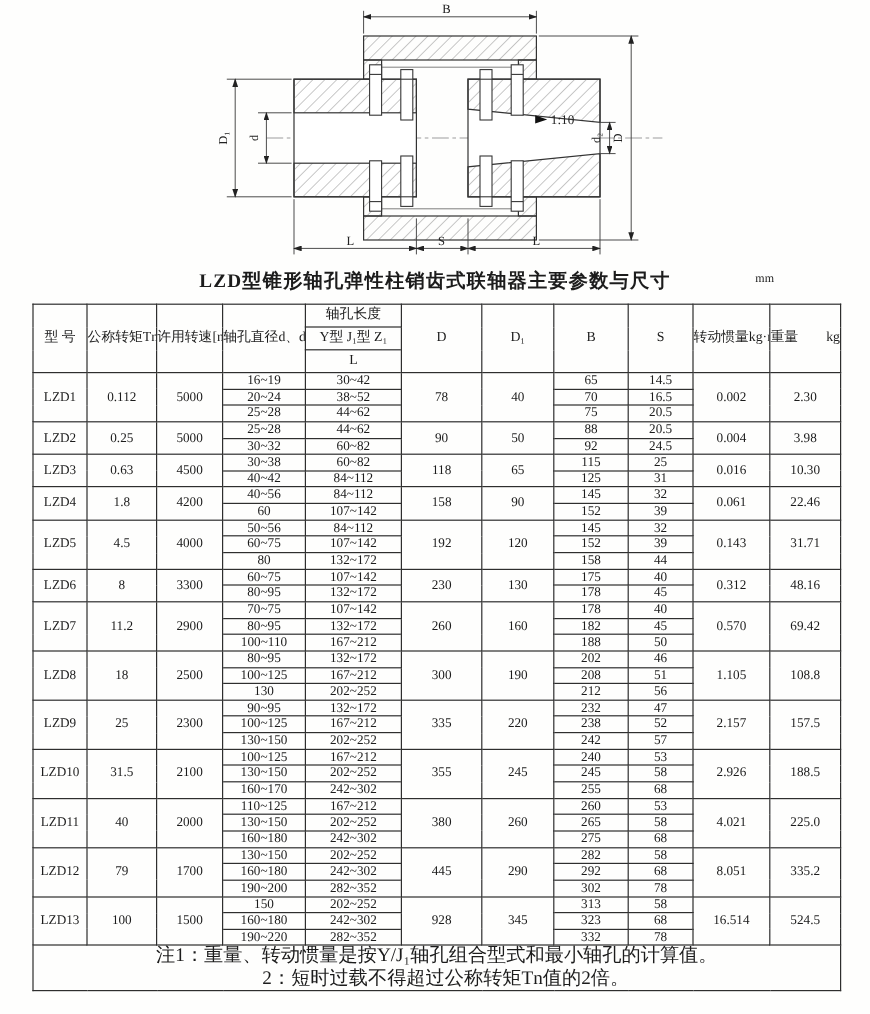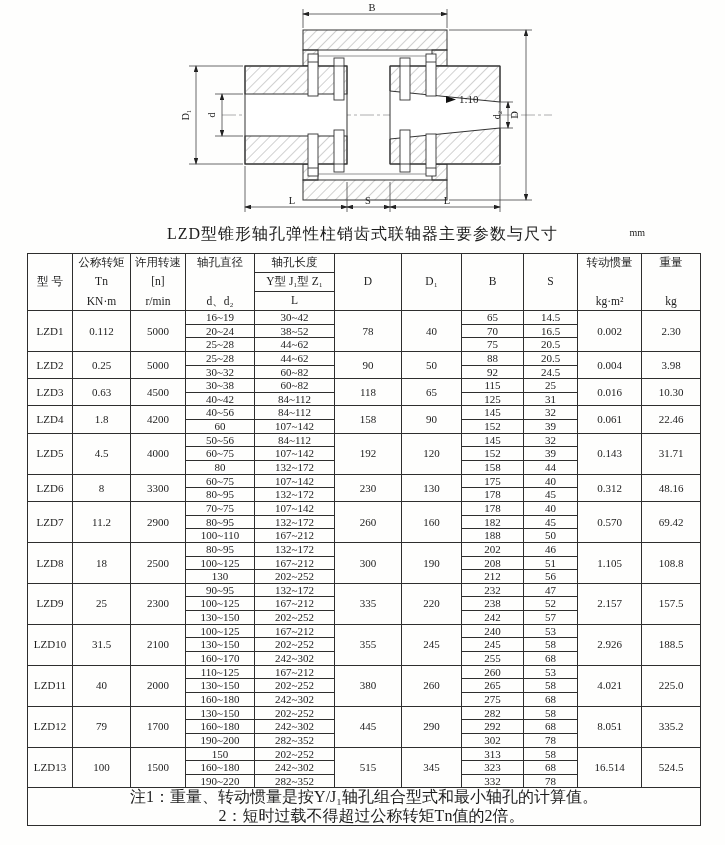--- a/index.html
+++ b/index.html
@@ -1,29 +1,29 @@
 <!DOCTYPE html>
 <html><head>
 <meta charset="utf-8">
 <style>
   html,body{margin:0;padding:0;}
   body{width:725px;height:845px;background:#f4f3f1;font-family:"Liberation Serif","DejaVu Serif",serif;color:#1c1c1c;}
   .page{position:relative;width:725px;height:845px;background:#fefefd;overflow:hidden;}
   .drawing{position:absolute;top:0;left:0;width:725px;height:215px;}
   .title-row{position:absolute;top:224px;left:0;width:725px;height:24px;text-align:center;}
-  .doc-title{font-size:16px;font-weight:normal;letter-spacing:1px;}
+  .doc-title{font-size:16px;font-weight:bold;letter-spacing:1px;}
   .unit-label{position:absolute;right:80px;top:3px;font-size:10px;font-weight:normal;}
   table.params{position:absolute;top:253px;left:27px;width:673px;border-collapse:collapse;table-layout:fixed;
     font-size:11px;border:1.5px solid #222;}
   table.params th, table.params td{border:1px solid #2e2e2e;text-align:center;vertical-align:middle;
     padding:0;line-height:1.15;font-weight:normal;overflow:hidden;white-space:nowrap;}
   thead tr{height:19px;}
   thead th{font-size:11.5px;}
   tbody tr{height:13.6px;}
-  .vflex{display:flex;flex-direction:column;justify-content:space-between;align-items:center;height:52px;padding:2px 0;}
+  .vflex{display:flex;flex-direction:row;justify-content:space-between;align-items:center;height:52px;padding:2px 0;}
   .note-cell{text-align:left;padding:4px 4px 6px 10px;font-size:16px;line-height:1.5;white-space:normal;}
   .note-indent{padding-left:15px;}
   svg text{font-family:"Liberation Serif","DejaVu Serif",serif;fill:#222;}
 </style>
 </head>
 <body>
 
 <div class="page">
 
   <div class="drawing">
@@ -477,21 +477,21 @@
           <td>282~352</td>
           <td>302</td>
           <td>78</td>
         </tr>
         <tr>
           <td rowspan="3">LZD13</td>
           <td rowspan="3">100</td>
           <td rowspan="3">1500</td>
           <td>150</td>
           <td>202~252</td>
-          <td rowspan="3">515</td>
+          <td rowspan="3">928</td>
           <td rowspan="3">345</td>
           <td>313</td>
           <td>58</td>
           <td rowspan="3">16.514</td>
           <td rowspan="3">524.5</td>
         </tr>
         <tr>
           <td>160~180</td>
           <td>242~302</td>
           <td>323</td>

